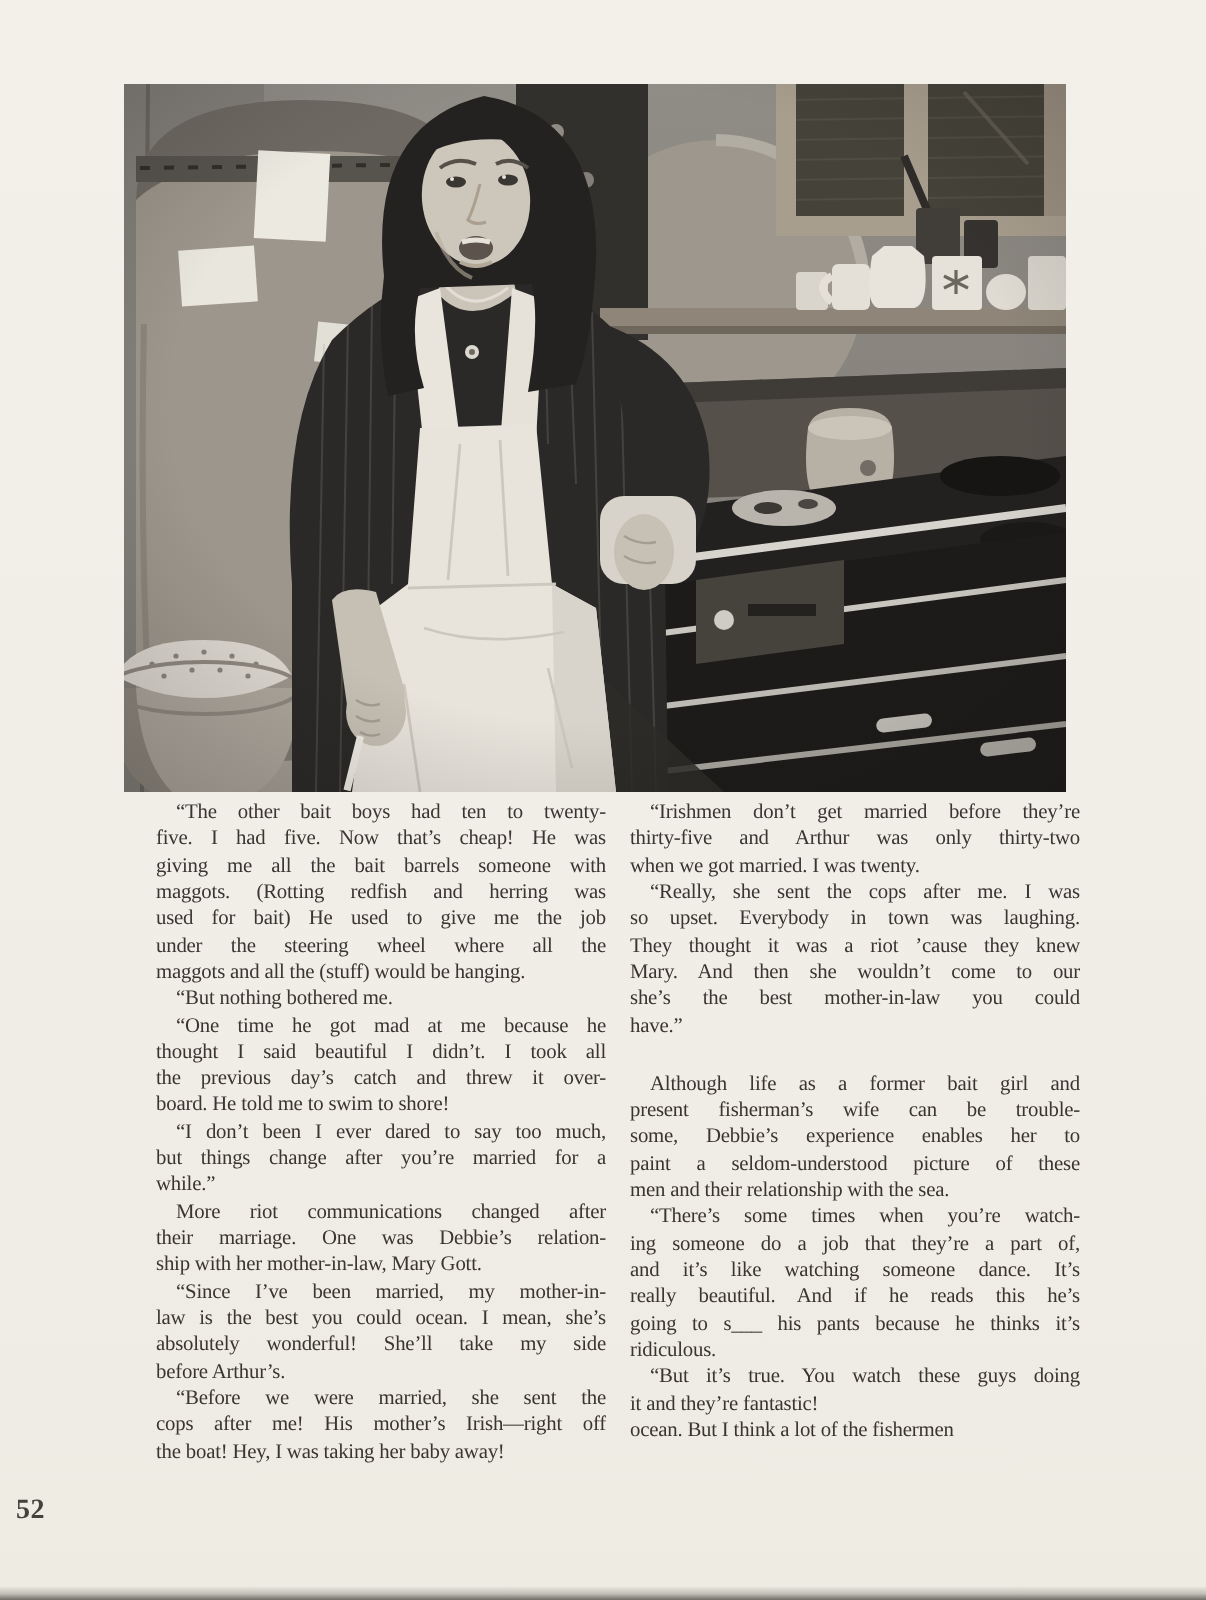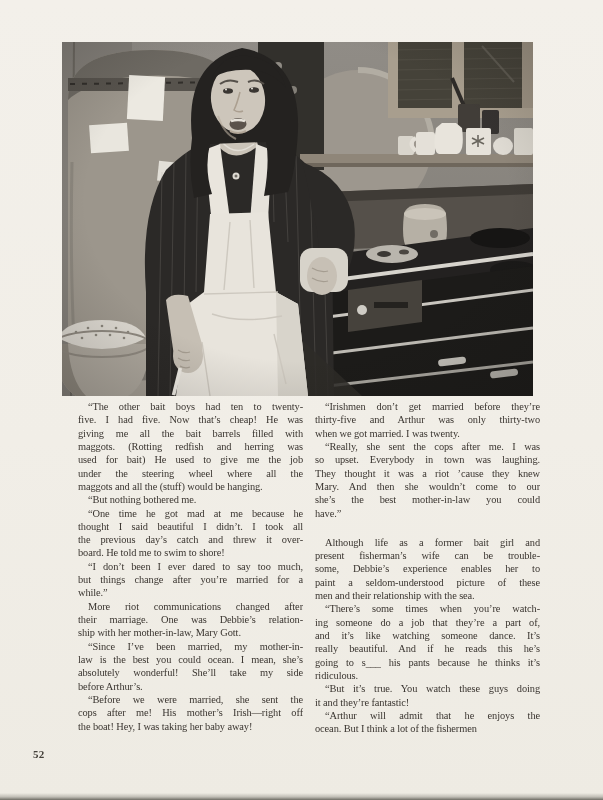--- a/index.html
+++ b/index.html
@@ -16,22 +16,22 @@
   .para{margin:0;}
   .para.spaced{margin-top:16px;}
   .tline{
     font-size:10.4px;line-height:13.32px;height:13.32px;overflow:hidden;
     color:#3a3530;letter-spacing:-0.1px;
     text-align:justify;text-align-last:justify;
   }
   .tline.last{text-align-last:left;}
   .tline.first{text-indent:10px;}
   .pagenum{
-    position:absolute;left:33px;top:748px;
-    font-size:11px;font-weight:700;color:#45413b;letter-spacing:0.3px;
+    position:absolute;left:8px;top:748px;
+    font-size:14px;font-weight:700;color:#45413b;letter-spacing:0.3px;
   }
   .page-edge{
     position:absolute;left:0;right:0;bottom:0;height:7px;
     background:linear-gradient(180deg,rgba(110,108,100,0) 0%,rgba(110,108,100,0.35) 55%,#6f6d65 100%);
   }
 </style>
 </head>
 <body>
 
 <div class="page">
@@ -248,21 +248,21 @@
         <rect width="471" height="354" fill="url(#vin)"></rect>
       </g>
     </svg>
   </figure>
 
   <main class="article">
     <div class="col">
         <div class="para">
           <div class="tline first">“The other bait boys had ten to twenty-</div>
           <div class="tline">five. I had five. Now that’s cheap! He was</div>
-          <div class="tline">giving me all the bait barrels filled with</div>
+          <div class="tline">giving me all the bait barrels someone with</div>
           <div class="tline">maggots. (Rotting redfish and herring was</div>
           <div class="tline">used for bait) He used to give me the job</div>
           <div class="tline">under the steering wheel where all the</div>
           <div class="tline last">maggots and all the (stuff) would be hanging.</div>
         </div>
         <div class="para">
           <div class="tline first last">“But nothing bothered me.</div>
         </div>
         <div class="para">
           <div class="tline first">“One time he got mad at me because he</div>
@@ -319,21 +319,20 @@
           <div class="tline">and it’s like watching someone dance. It’s</div>
           <div class="tline">really beautiful. And if he reads this he’s</div>
           <div class="tline">going to s___ his pants because he thinks it’s</div>
           <div class="tline last">ridiculous.</div>
         </div>
         <div class="para">
           <div class="tline first">“But it’s true. You watch these guys doing</div>
           <div class="tline last">it and they’re fantastic!</div>
         </div>
         <div class="para">
-          <div class="tline first">“Arthur will admit that he enjoys the</div>
           <div class="tline last">ocean. But I think a lot of the fishermen</div>
         </div>
       </div>
   </main>
 
   <div class="pagenum">52</div>
   <div class="page-edge"></div>
 </div>
 
 </body></html>

